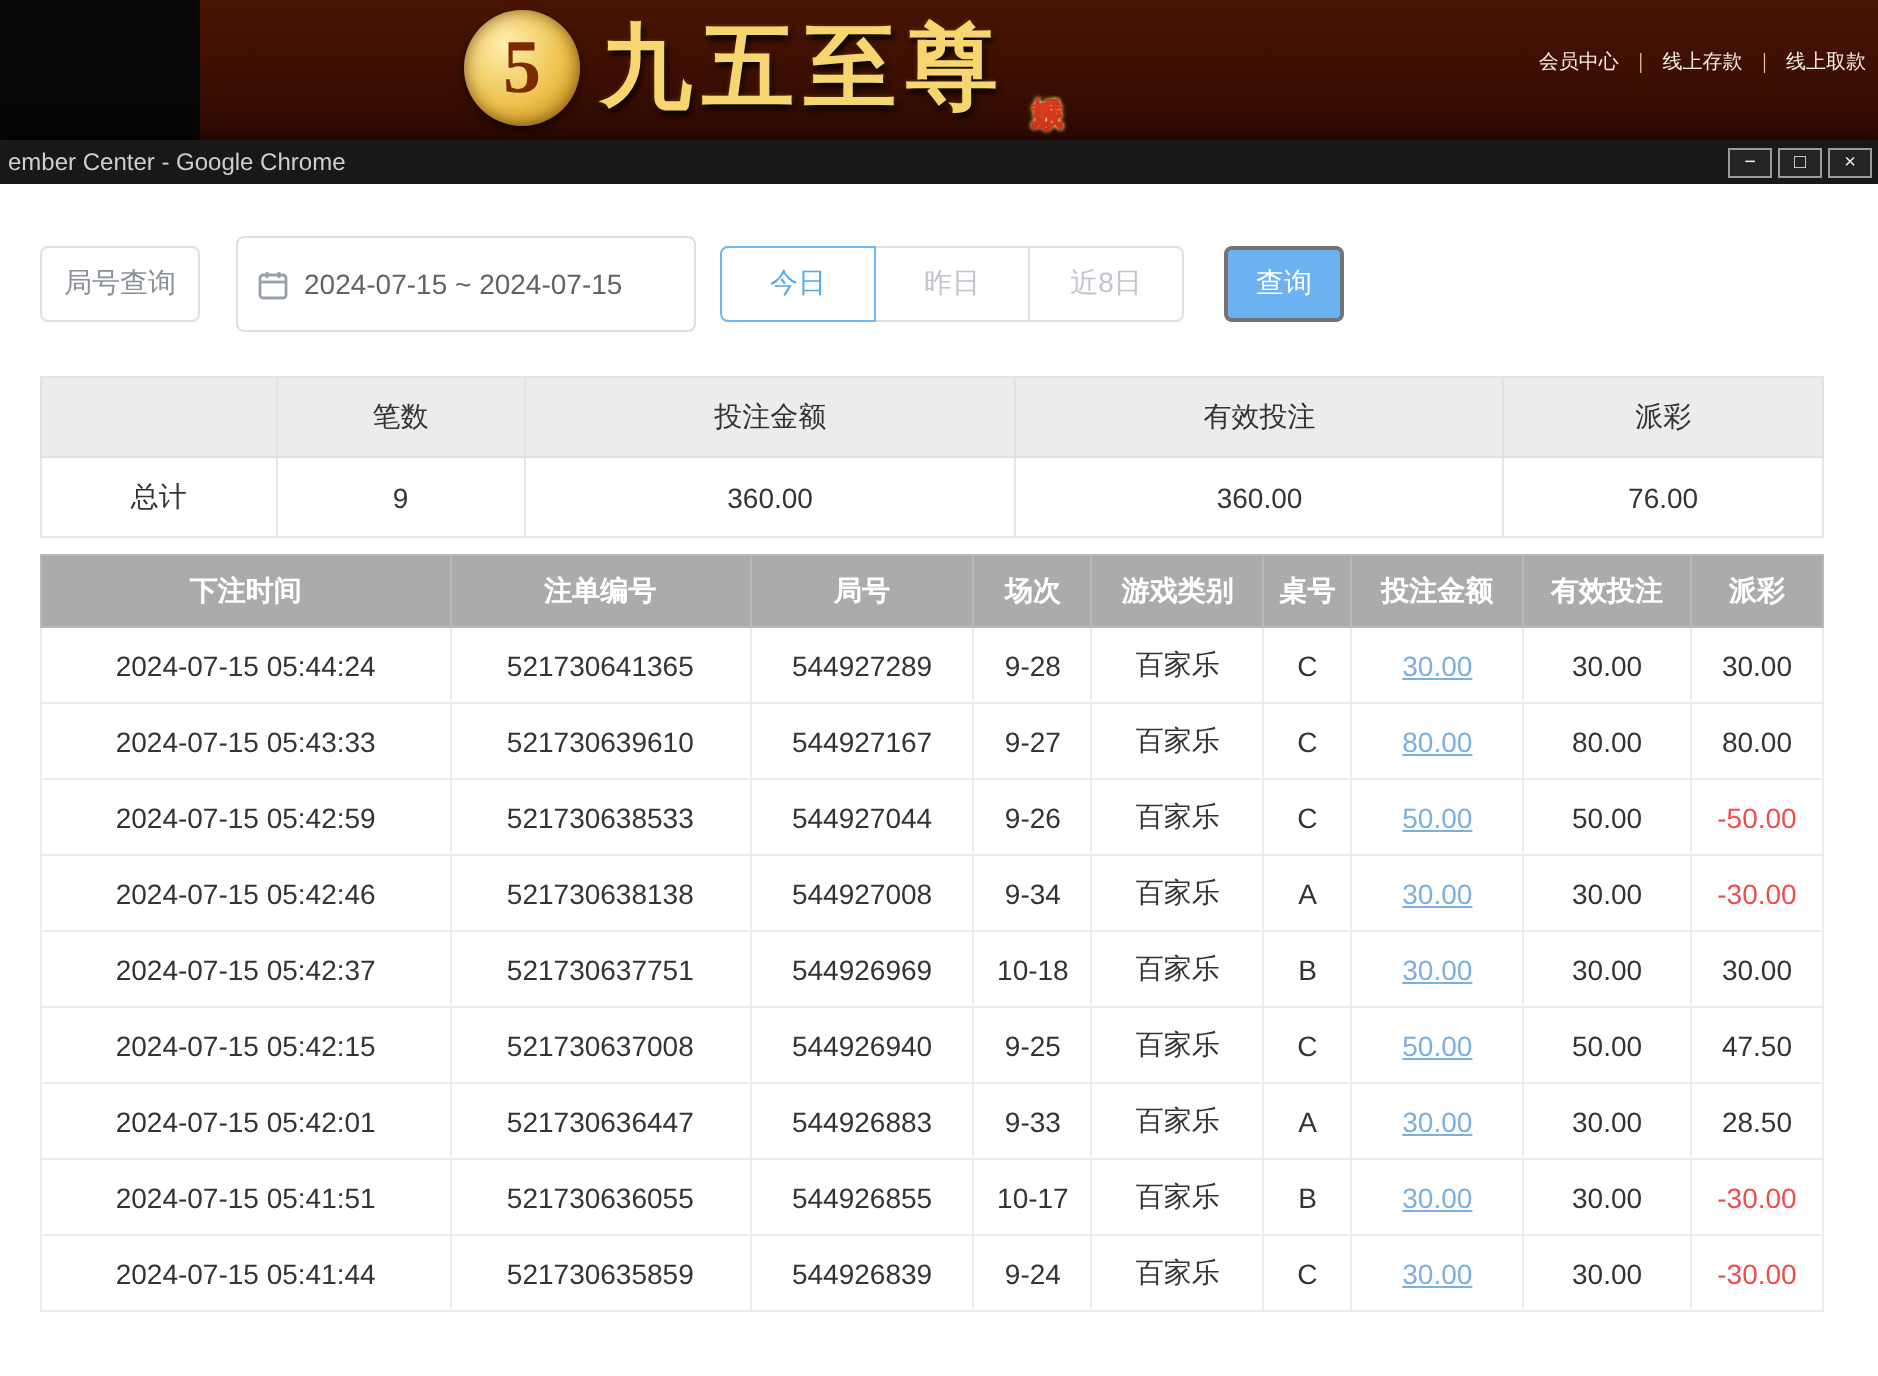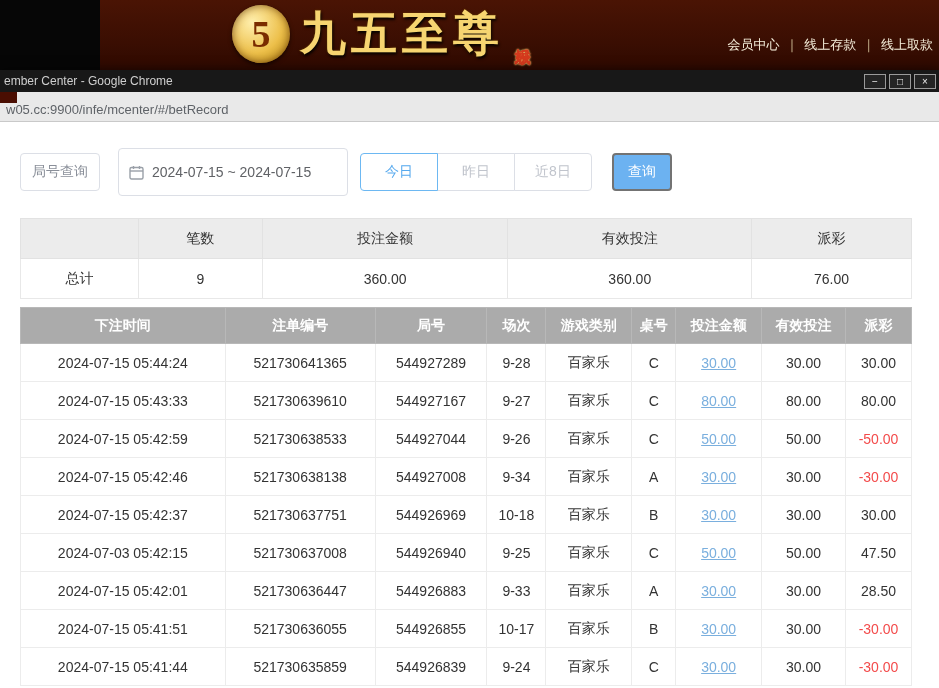--- a/index.html
+++ b/index.html
@@ -13,21 +13,21 @@
   .logo { position: absolute; left: 232px; top: 3px; display: flex; align-items: center; gap: 10px; }
   .coin { width: 58px; height: 58px; border-radius: 50%;
           background: radial-gradient(circle at 35% 30%, #ffefae, #edc04b 55%, #b8860b);
           color: #7a2c00; font-size: 38px; font-weight: bold;
           display: flex; align-items: center; justify-content: center;
           font-family: "Liberation Serif", serif; box-shadow: inset 0 0 8px rgba(60,20,0,.6), 0 2px 4px rgba(0,0,0,.6); }
   .logo-text { font-size: 46px; color: #f7d571; font-weight: bold; letter-spacing: 5px;
                font-family: "Liberation Serif", serif; text-shadow: 1px 2px 3px #000, 0 0 2px #7a4b00; }
   .logo-sub { writing-mode: vertical-rl; font-size: 16px; line-height: 1.05; color: #d43a1e;
               font-weight: bold; text-shadow: 0 0 2px #ffd77a; padding-top: 4px; }
-  .banner-nav { position: absolute; right: 6px; top: 36px; color: #f5eeda; font-size: 13px; white-space: nowrap; }
+  .banner-nav { position: absolute; right: 6px; top: 24px; color: #f5eeda; font-size: 10px; white-space: nowrap; }
   .banner-nav a { color: #f5eeda; text-decoration: none; cursor: pointer; }
   .banner-nav .sep { color: #d9c9a0; margin: 0 6px; }
 
   
   .chrome { position: absolute; left: 0; top: 70px; width: 939px; height: 618px;
             background: #fff; box-shadow: 0 0 10px rgba(0,0,0,.55); }
   .titlebar { height: 22px; background: #181818; color: #cfcfcf; font-size: 12px;
               display: flex; align-items: center; padding-left: 4px; }
   .titlebar .title { flex: 1; white-space: nowrap; overflow: hidden; }
   .win-controls { display: flex; gap: 3px; margin-right: 3px; }
@@ -86,24 +86,20 @@
 </div>
 
 <div class="chrome">
   <div class="titlebar">
     <span class="title">ember Center - Google Chrome</span>
     <div class="win-controls">
       <span class="wbtn">−</span>
       <span class="wbtn">□</span>
       <span class="wbtn">×</span>
     </div>
-  </div>
-  <div class="urlbar">
-    <span class="url-left-block"></span>
-    <span class="url">w05.cc:9900/infe/mcenter/#/betRecord</span>
   </div>
 
   <div class="content">
 
     <div class="filters">
       <button class="btn btn-round">局号查询</button>
       <div class="date-input">
         <span class="cal-icon">
           <svg width="15" height="15" viewBox="0 0 15 15">
               <rect x="1" y="2.5" width="13" height="11.5" rx="1.5" fill="none" stroke="#9aa0a8" stroke-width="1.4"></rect>
@@ -225,21 +221,21 @@
             <td>521730637751</td>
             <td>544926969</td>
             <td>10-18</td>
             <td>百家乐</td>
             <td>B</td>
             <td><a class="bet-link">30.00</a></td>
             <td>30.00</td>
             <td>30.00</td>
           </tr>
           <tr>
-            <td>2024-07-03 05:42:15</td>
+            <td>2024-07-15 05:42:15</td>
             <td>521730637008</td>
             <td>544926940</td>
             <td>9-25</td>
             <td>百家乐</td>
             <td>C</td>
             <td><a class="bet-link">50.00</a></td>
             <td>50.00</td>
             <td>47.50</td>
           </tr>
           <tr>

